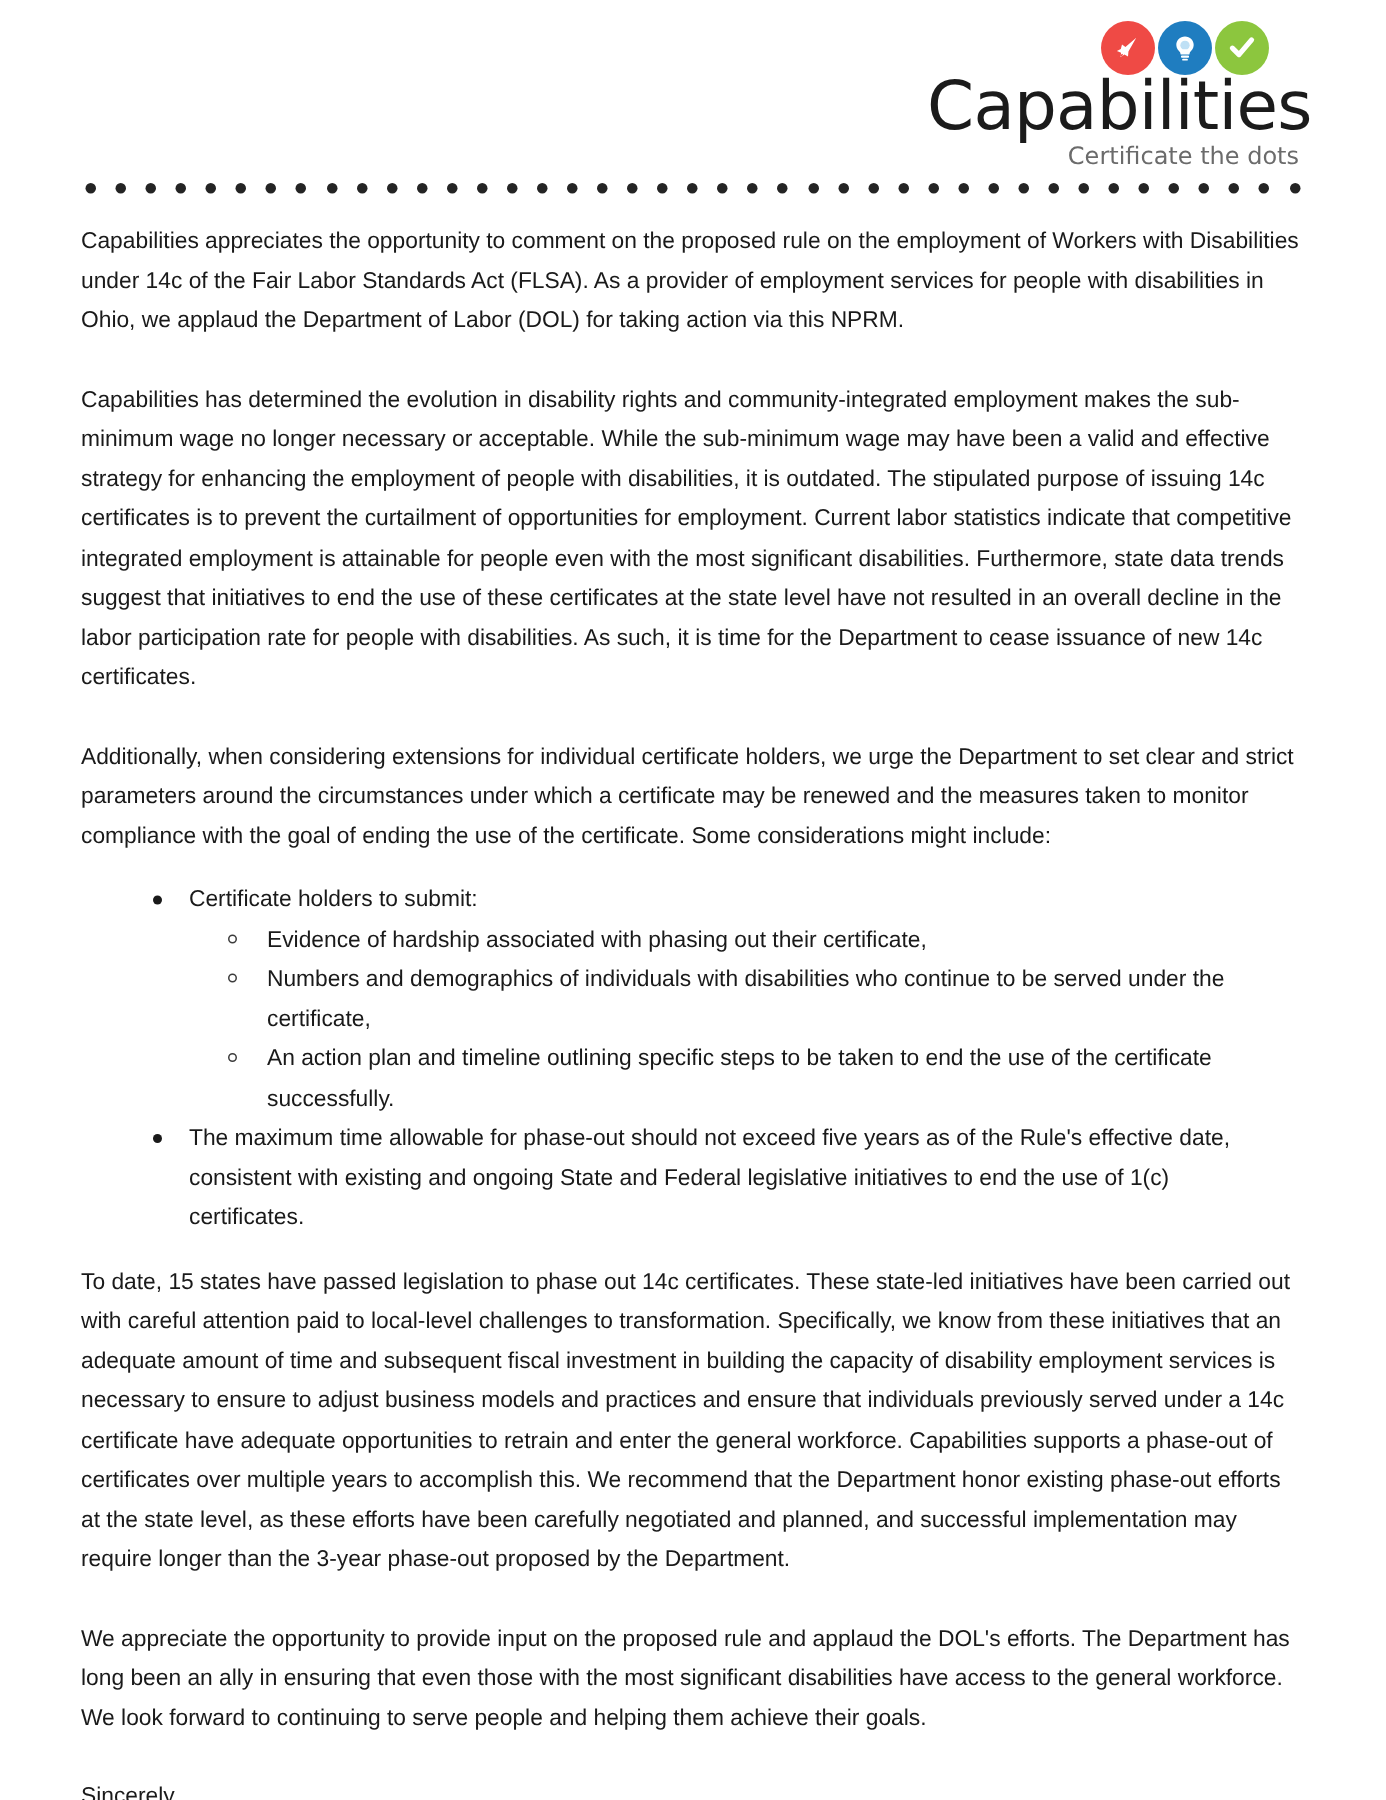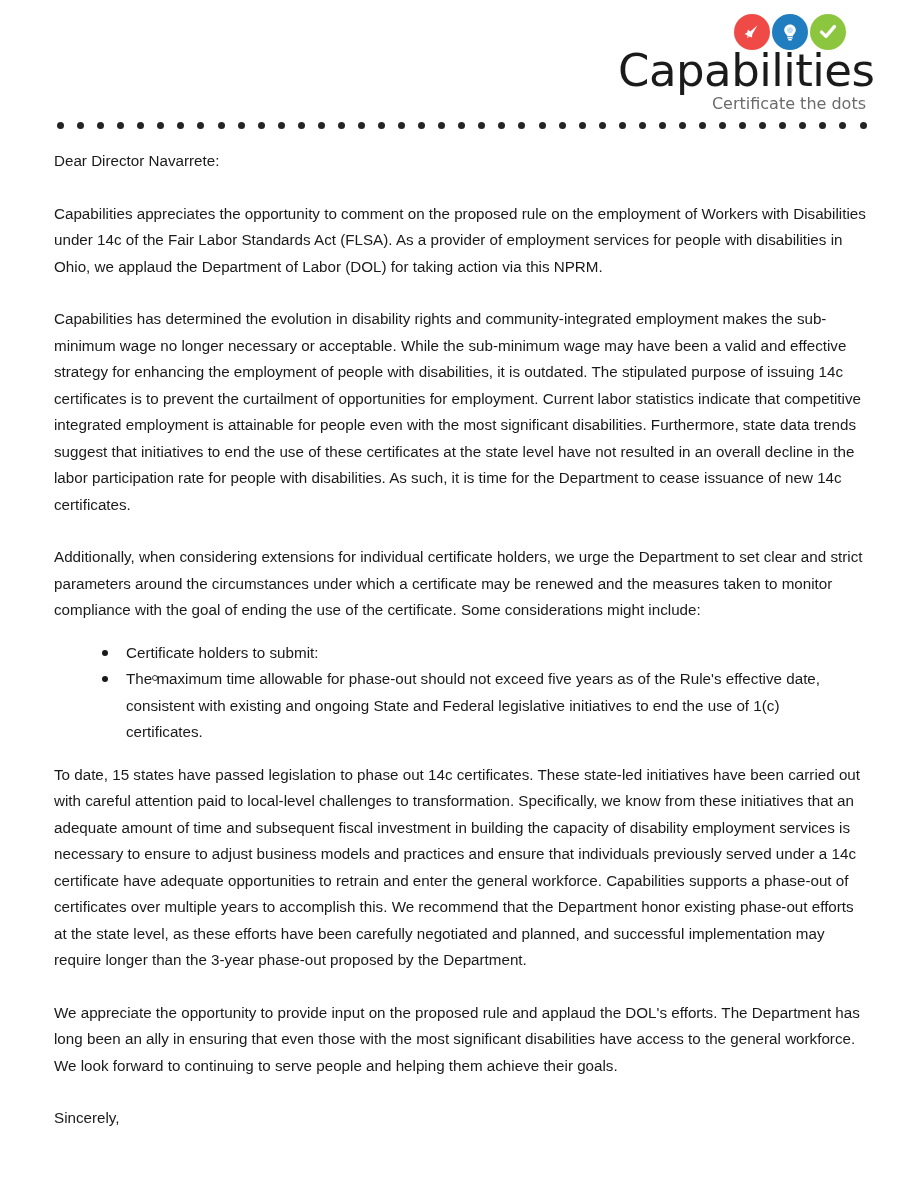--- a/index.html
+++ b/index.html
@@ -214,36 +214,44 @@
     <span style="background: rgb(36, 36, 36);"></span>
     <span style="background: rgb(36, 36, 36);"></span>
     <span style="background: rgb(36, 36, 36);"></span>
     <span style="background: rgb(36, 36, 36);"></span>
     <span style="background: rgb(36, 36, 36);"></span>
     <span style="background: rgb(36, 36, 36);"></span>
   </div>
 
 <div class="letter-body">
 
-  <p>Dear Director Navarrete:</p>
 
   <p>Capabilities appreciates the opportunity to comment on the proposed rule on the employment of Workers with Disabilities under 14c of the Fair Labor Standards Act (FLSA). As a provider of employment services for people with disabilities in Ohio, we applaud the Department of Labor (DOL) for taking action via this NPRM.</p>
 
   <p>Capabilities has determined the evolution in disability rights and community-integrated employment makes the sub-minimum wage no longer necessary or acceptable. While the sub-minimum wage may have been a valid and effective strategy for enhancing the employment of people with disabilities, it is outdated. The stipulated purpose of issuing 14c certificates is to prevent the curtailment of opportunities for employment. Current labor statistics indicate that competitive integrated employment is attainable for people even with the most significant disabilities. Furthermore, state data trends suggest that initiatives to end the use of these certificates at the state level have not resulted in an overall decline in the labor participation rate for people with disabilities. As such, it is time for the Department to cease issuance of new 14c certificates.</p>
 
   <p class="tight">Additionally, when considering extensions for individual certificate holders, we urge the Department to set clear and strict parameters around the circumstances under which a certificate may be renewed and the measures taken to monitor compliance with the goal of ending the use of the certificate. Some considerations might include:</p>
 
   <ul class="lvl1">
 
     <li>
       <span class="b1"></span>
       <span>Certificate holders to submit:</span>
       <ul class="lvl2">
         <li>
           <span class="b2"></span>
+          <span>Evidence of hardship associated with phasing out their certificate,</span>
+        </li>
+        <li>
+          <span class="b2"></span>
+          <span>Numbers and demographics of individuals with disabilities who continue to be served under the certificate,</span>
+        </li>
+        <li>
+          <span class="b2"></span>
+          <span>An action plan and timeline outlining specific steps to be taken to end the use of the certificate successfully.</span>
         </li>
       </ul>
     </li>
 
     <li>
       <span class="b1"></span>
       <span>The maximum time allowable for phase-out should not exceed five years as of the Rule's effective date, consistent with existing and ongoing State and Federal legislative initiatives to end the use of 1(c) certificates.</span>
     </li>
 
   </ul>

